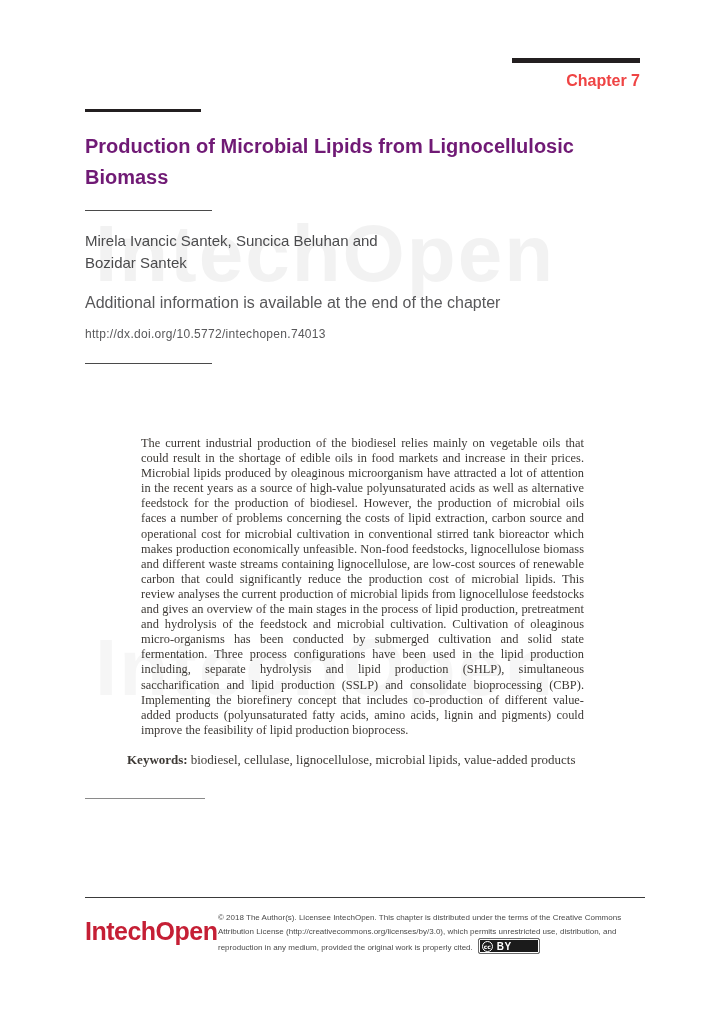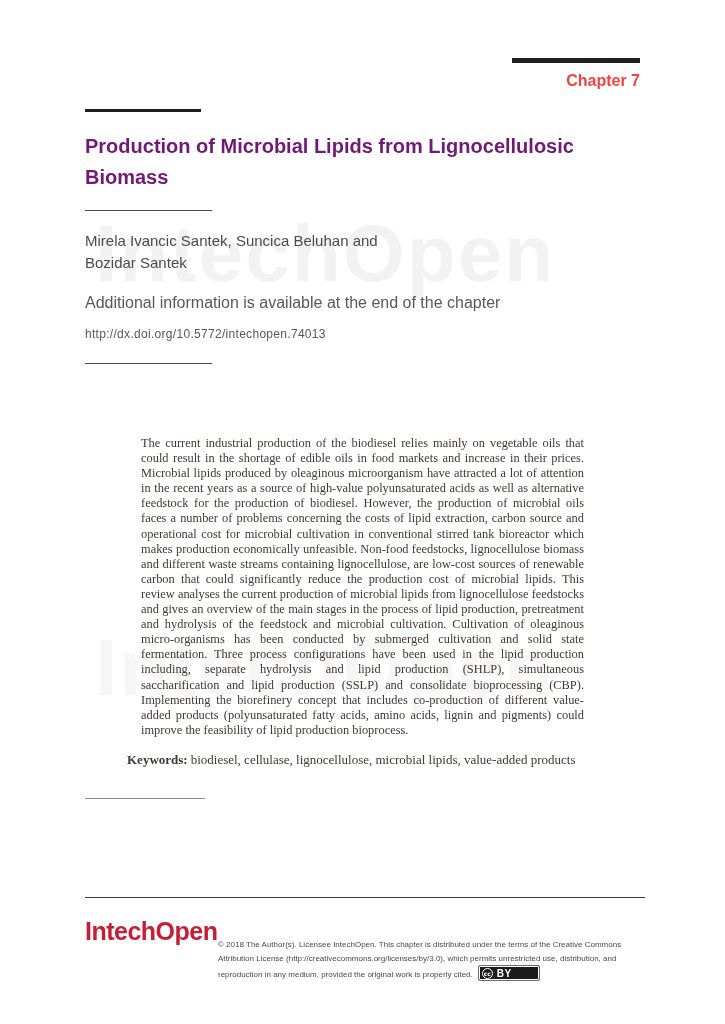--- a/index.html
+++ b/index.html
@@ -109,21 +109,20 @@
   .intech-logo{
     position:absolute;left:85px;top:917px;
     font-size:25px;font-weight:bold;
     color:#c51f35;
     letter-spacing:-0.5px;
   }
   .license{
     position:absolute;left:218px;top:911px;width:428px;
     font-size:8px;line-height:13.5px;color:#4a4a4a;
     text-align:left;
-    margin-top:27px;
   }
   .cc-badge{
     display:inline-block;
     vertical-align:-4px;
     margin-left:5px;
     width:60px;height:14px;
     background:#1b1b1b;
     border:1px solid #6b6b6b;
     border-radius:2px;
     box-shadow:inset 0 0 0 1px #ffffff;

